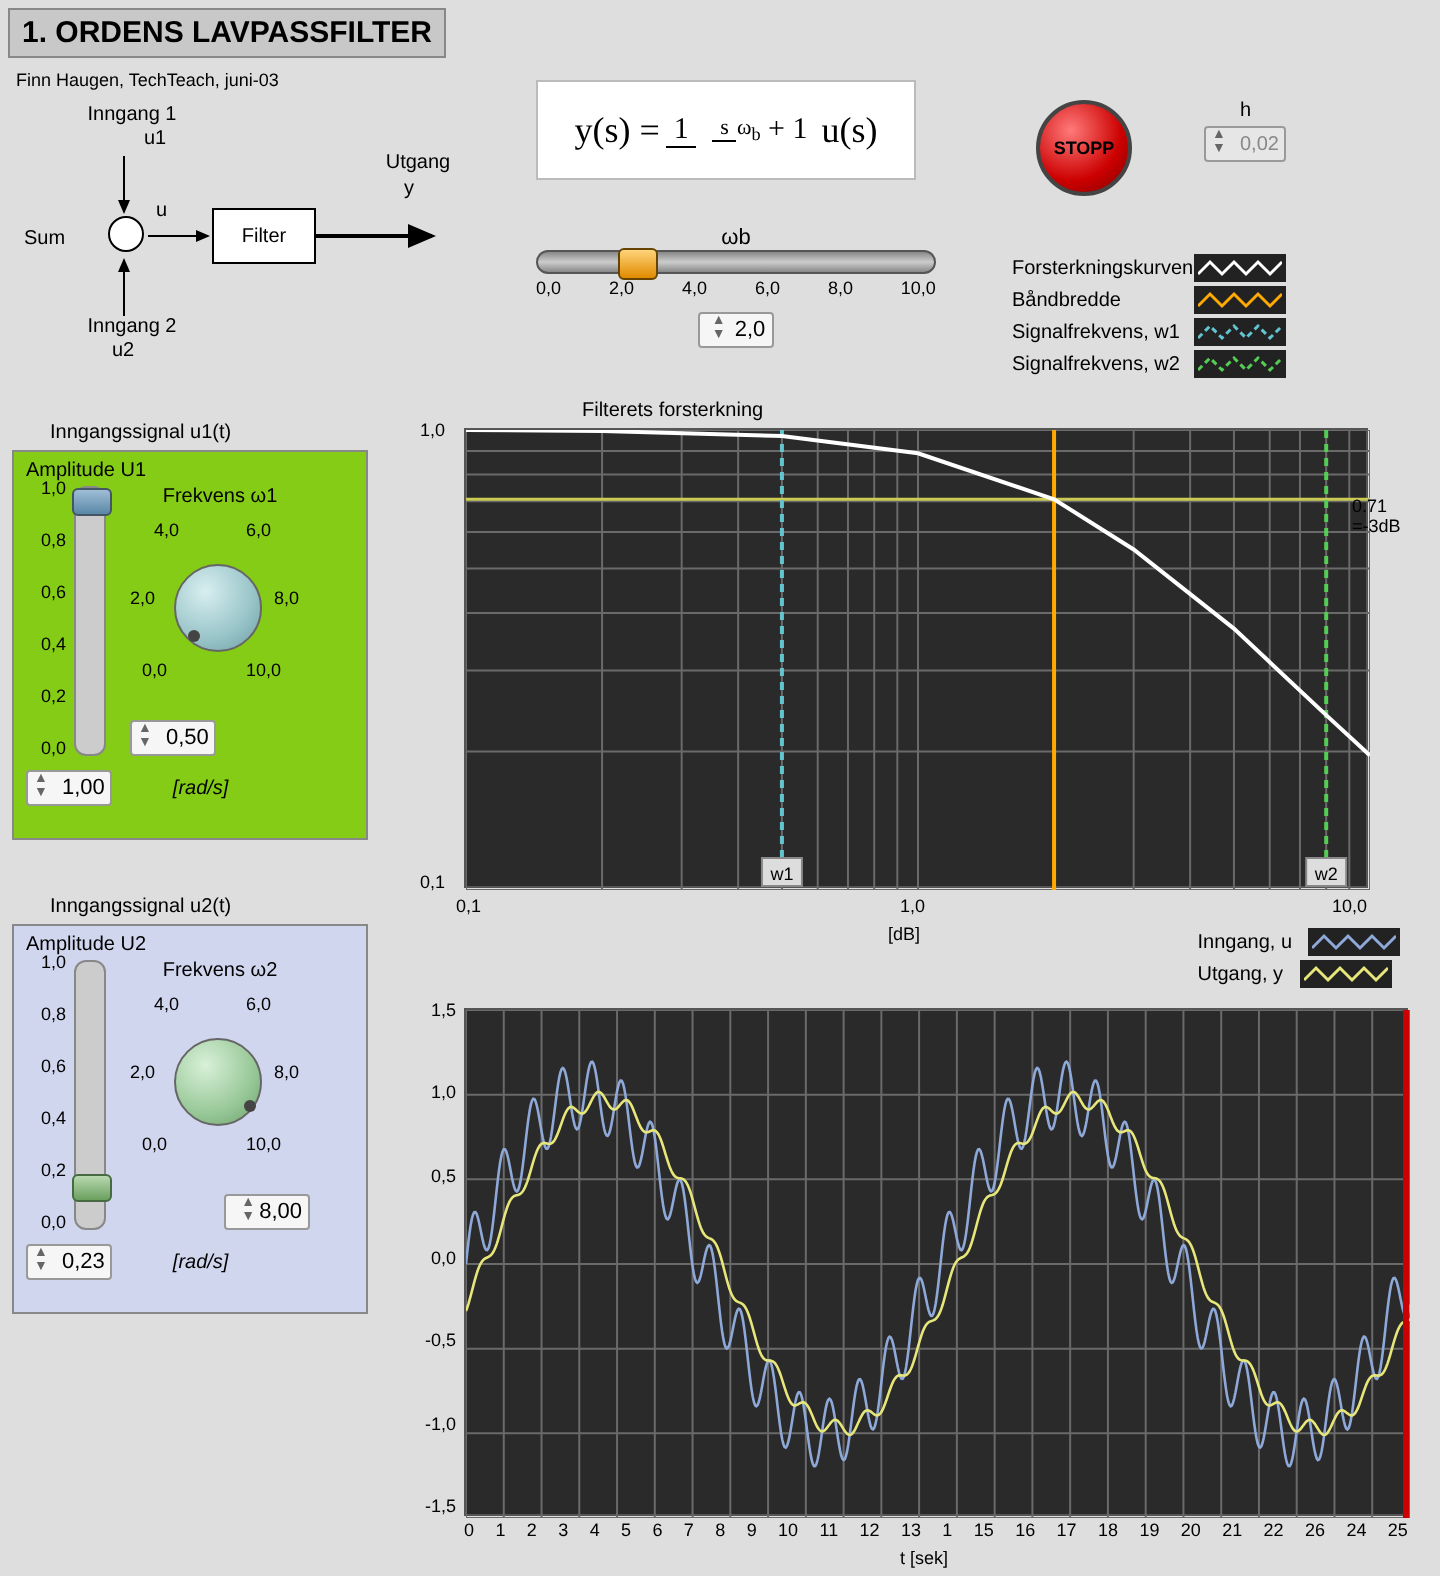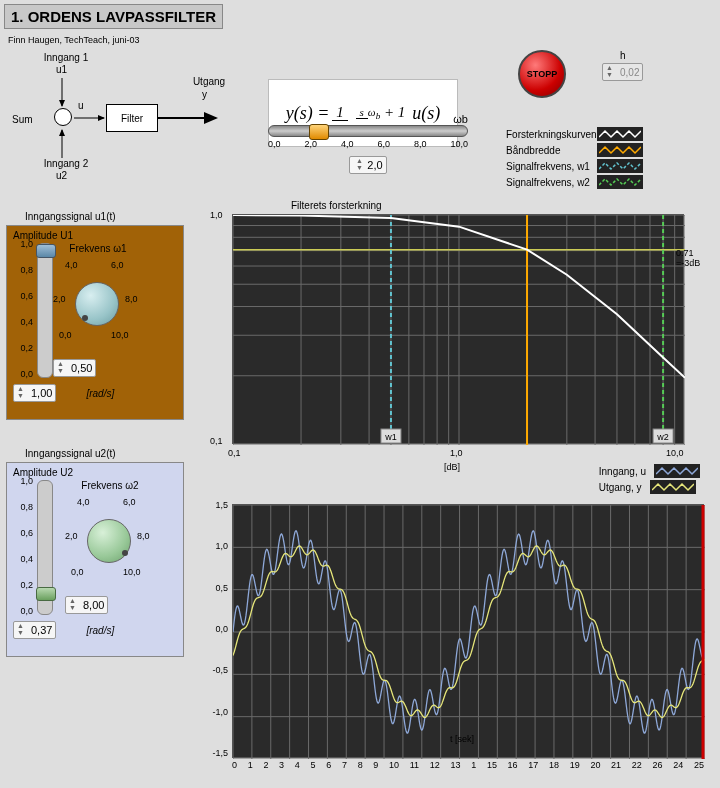--- a/index.html
+++ b/index.html
@@ -40,28 +40,26 @@
     position: absolute;
     width: 18px; height: 18px;
     border: 1px solid #000;
     border-radius: 50%;
     background: #fff;
   }
 
   .formula-box {
     position: absolute;
     left: 268px; top: 40px;
-    width: 190px; height: 68px;
+    width: 190px; height: 50px;
     background: #fff;
     border: 1px solid #bbb;
     display: flex; align-items: center; justify-content: center;
     font-family: "Times New Roman", serif;
     font-size: 18px;
-    font-style: italic;
-    margin-top: 39px;
   }
   .formula-box .frac { display: inline-block; text-align: center; vertical-align: middle; font-size: 15px; margin: 0 3px;}
   .formula-box .frac .num { border-bottom: 1px solid #000; padding: 0 4px; }
   .formula-box .frac .den { padding: 0 4px; }
   .subfrac { display: inline-block; vertical-align: middle; text-align: center; font-size: 11px;}
   .subfrac .num { border-bottom: 1px solid #000; }
 
   .stop-btn {
     position: absolute;
     left: 518px; top: 50px;
@@ -84,21 +82,21 @@
   }
   .num-input.active { color: #000; background: #f6f6f6; }
   .num-spin {
     width: 12px; height: 14px;
     display: inline-flex; flex-direction: column;
     margin-right: 2px;
   }
   .num-spin div { height: 7px; font-size: 7px; line-height: 6px; cursor: pointer; color:#666;}
 
   .wb-area { position: absolute; left: 268px; top: 113px; width: 200px; }
-  .wb-label { text-align: right; font-size: 11px; }
+  .wb-label { text-align: center; font-size: 11px; }
   .slider-track {
     position: relative; height: 12px;
     background: linear-gradient(#888,#ccc,#888);
     border: 1px solid #555; border-radius: 6px;
   }
   .slider-thumb {
     position: absolute; top: -2px;
     width: 20px; height: 16px;
     background: linear-gradient(#ffd47a,#e08a00);
     border: 1px solid #664400; border-radius: 3px;
@@ -115,21 +113,21 @@
   .wave { width: 42px; height: 10px; }
 
   .section-label { font-size: 10px; position: absolute; margin-left: 19px; }
 
   .panel {
     position: absolute;
     width: 178px;
     border: 1px solid #888;
     padding: 4px 6px 6px 6px;
   }
-  .panel.pink { background: #a16207; }
+  .panel.pink { background: #84cc16; }
   .panel.blue { background: #d0d6ee; }
   .panel .plabel { font-size: 10px; }
   .vslider {
     position: relative; width: 16px; height: 135px;
     background: #ccc; border: 1px solid #888; border-radius: 6px;
     display: inline-block;
   }
   .vslider .thumb {
     position: absolute; left: -2px; width: 20px; height: 14px;
     background: linear-gradient(#9fbed6,#5a87a7);
@@ -163,21 +161,21 @@
 <body>
 
 
 
 <div class="title-bar">1. ORDENS LAVPASSFILTER</div>
 <div class="byline">Finn Haugen, TechTeach, juni-03</div>
 
 
 <div class="diagram-area">
   <div class="diag-label" style="left:30px;top:-10px;width:60px">Inngang 1</div>
-  <div class="diag-label" style="left:50px;top:2px">u1</div>
+  <div class="diag-label" style="left:66px;top:2px">u1</div>
   <div class="diag-label" style="left:178px;top:14px;width:50px">Utgang</div>
   <div class="diag-label" style="left:196px;top:27px">y</div>
   <div class="diag-label" style="left:6px;top:52px">Sum</div>
   <div class="diag-label" style="left:72px;top:38px">u</div>
   <div class="diag-circle" style="left:48px;top:46px"></div>
   <div class="diag-box" style="left:100px;top:42px;width:52px;height:28px">Filter</div>
   <svg width="230" height="120" style="position:absolute;left:0;top:0">
     <defs>
         <marker id="ah" markerWidth="8" markerHeight="8" refX="6" refY="3" orient="auto">
           <path d="M0,0 L7,3 L0,6 Z" fill="#000"></path>
@@ -290,21 +288,21 @@
       <div class="vticks">
         <span>1,0</span>
           <span>0,8</span>
           <span>0,6</span>
           <span>0,4</span>
           <span>0,2</span>
           <span>0,0</span>
       </div>
       <div class="vslider"><div class="thumb" style="top:0%"></div></div>
     </div>
-    <div style="">
+    <div style="margin-left:12px">
       <div class="plabel" style="text-align:center">Frekvens ω1</div>
       <div class="knob-wrap">
         <span class="knob-tick" style="left:0;top:40px">2,0</span>
         <span class="knob-tick" style="left:12px;top:6px">4,0</span>
         <span class="knob-tick" style="left:58px;top:6px">6,0</span>
         <span class="knob-tick" style="left:72px;top:40px">8,0</span>
         <span class="knob-tick" style="left:6px;top:76px">0,0</span>
         <span class="knob-tick" style="left:58px;top:76px">10,0</span>
         <div class="knob cyan">
             <div class="ind" style="left:6px;top:32px"></div>
@@ -355,38 +353,38 @@
         <span class="knob-tick" style="left:0;top:40px">2,0</span>
         <span class="knob-tick" style="left:12px;top:6px">4,0</span>
         <span class="knob-tick" style="left:58px;top:6px">6,0</span>
         <span class="knob-tick" style="left:72px;top:40px">8,0</span>
         <span class="knob-tick" style="left:6px;top:76px">0,0</span>
         <span class="knob-tick" style="left:58px;top:76px">10,0</span>
         <div class="knob green">
             <div class="ind" style="left:34px;top:30px"></div>
           </div>
       </div>
-      <div style="text-align:left">
+      <div style="text-align:right">
         <span class="num-input active">
           <span class="num-spin">
               <div>▲</div>
               <div>▼</div>
             </span>
           <span>8,00</span>
         </span>
       </div>
     </div>
   </div>
   <div style="margin-top:4px;display:flex;align-items:center;gap:30px">
     <span class="num-input active">
       <span class="num-spin">
           <div>▲</div>
           <div>▼</div>
         </span>
-      <span>0,37</span>
+      <span>0,23</span>
     </span>
     <span class="unit">[rad/s]</span>
   </div>
 </div>
 
 
 <div class="section-label" style="left:272px;top:200px">Filterets forsterkning</div>
 <div class="chart" style="left:232px;top:214px;width:452px;height:230px">
   <svg id="bode-svg" width="452" height="230">
       <g class="grid">
@@ -533,16 +531,16 @@
     <span>17</span>
     <span>18</span>
     <span>19</span>
     <span>20</span>
     <span>21</span>
     <span>22</span>
     <span>26</span>
     <span>24</span>
     <span>25</span>
   </div>
-<div class="axis-ticks" style="left:450px;top:734px">t [sek]</div>
+<div class="axis-ticks" style="left:450px;top:774px">t [sek]</div>
 
 
 
 
 </body></html>

